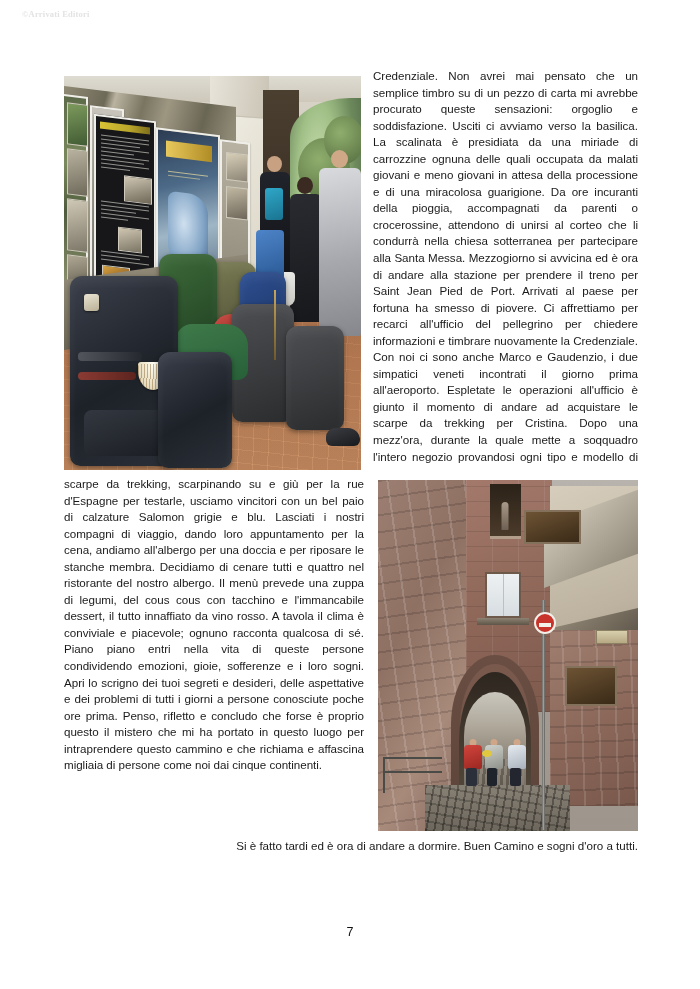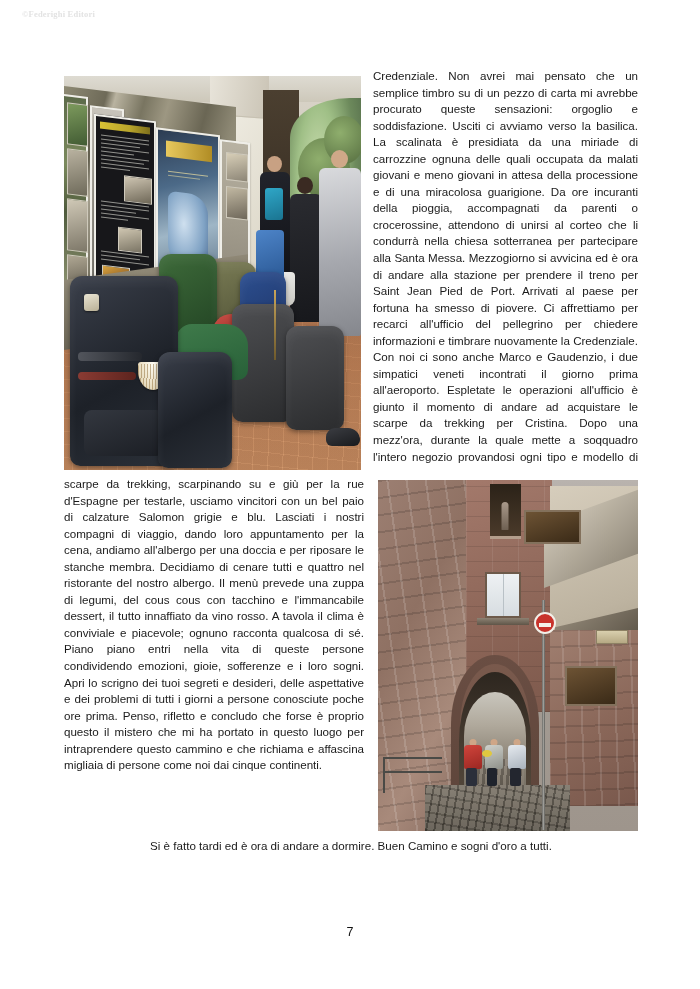--- a/index.html
+++ b/index.html
@@ -57,21 +57,21 @@
     float:right;
     width:260px;height:351px;
     margin:4px 0 6px 14px;
     shape-outside:margin-box;
   }
   .clearer{clear:both;height:0;overflow:hidden;}
 
   .tail{
     font-size:11.6px;
     line-height:16.55px;
-    text-align:center;
+    text-align:right;
     margin:0;
     padding-top:1px;
   }
   .pagenum{
     position:absolute;
     left:0;right:0;top:925px;
     text-align:center;
     font-size:12.5px;
     color:#111;
   }
@@ -310,21 +310,21 @@
   .tree{
     position:absolute;border-radius:50%;
     background:radial-gradient(circle at 40% 35%,#8fae6d,#536b3e);
   }
 </style>
 </head>
 <body>
 
 <div class="page">
 
-  <div class="copyright">©Federighi Editori</div>
+  <div class="copyright">©Arrivati Editori</div>
 
   <div class="content">
 
     <div class="photo photo-corridor corridor">
       <div class="cor-ceiling"></div>
       <div class="cor-wall2"></div>
       <div class="cor-papers"></div>
       <div class="cor-door"></div>
       <div class="cor-arch">
         <div class="tree" style="left:8px;top:40px;width:52px;height:60px;"></div>

